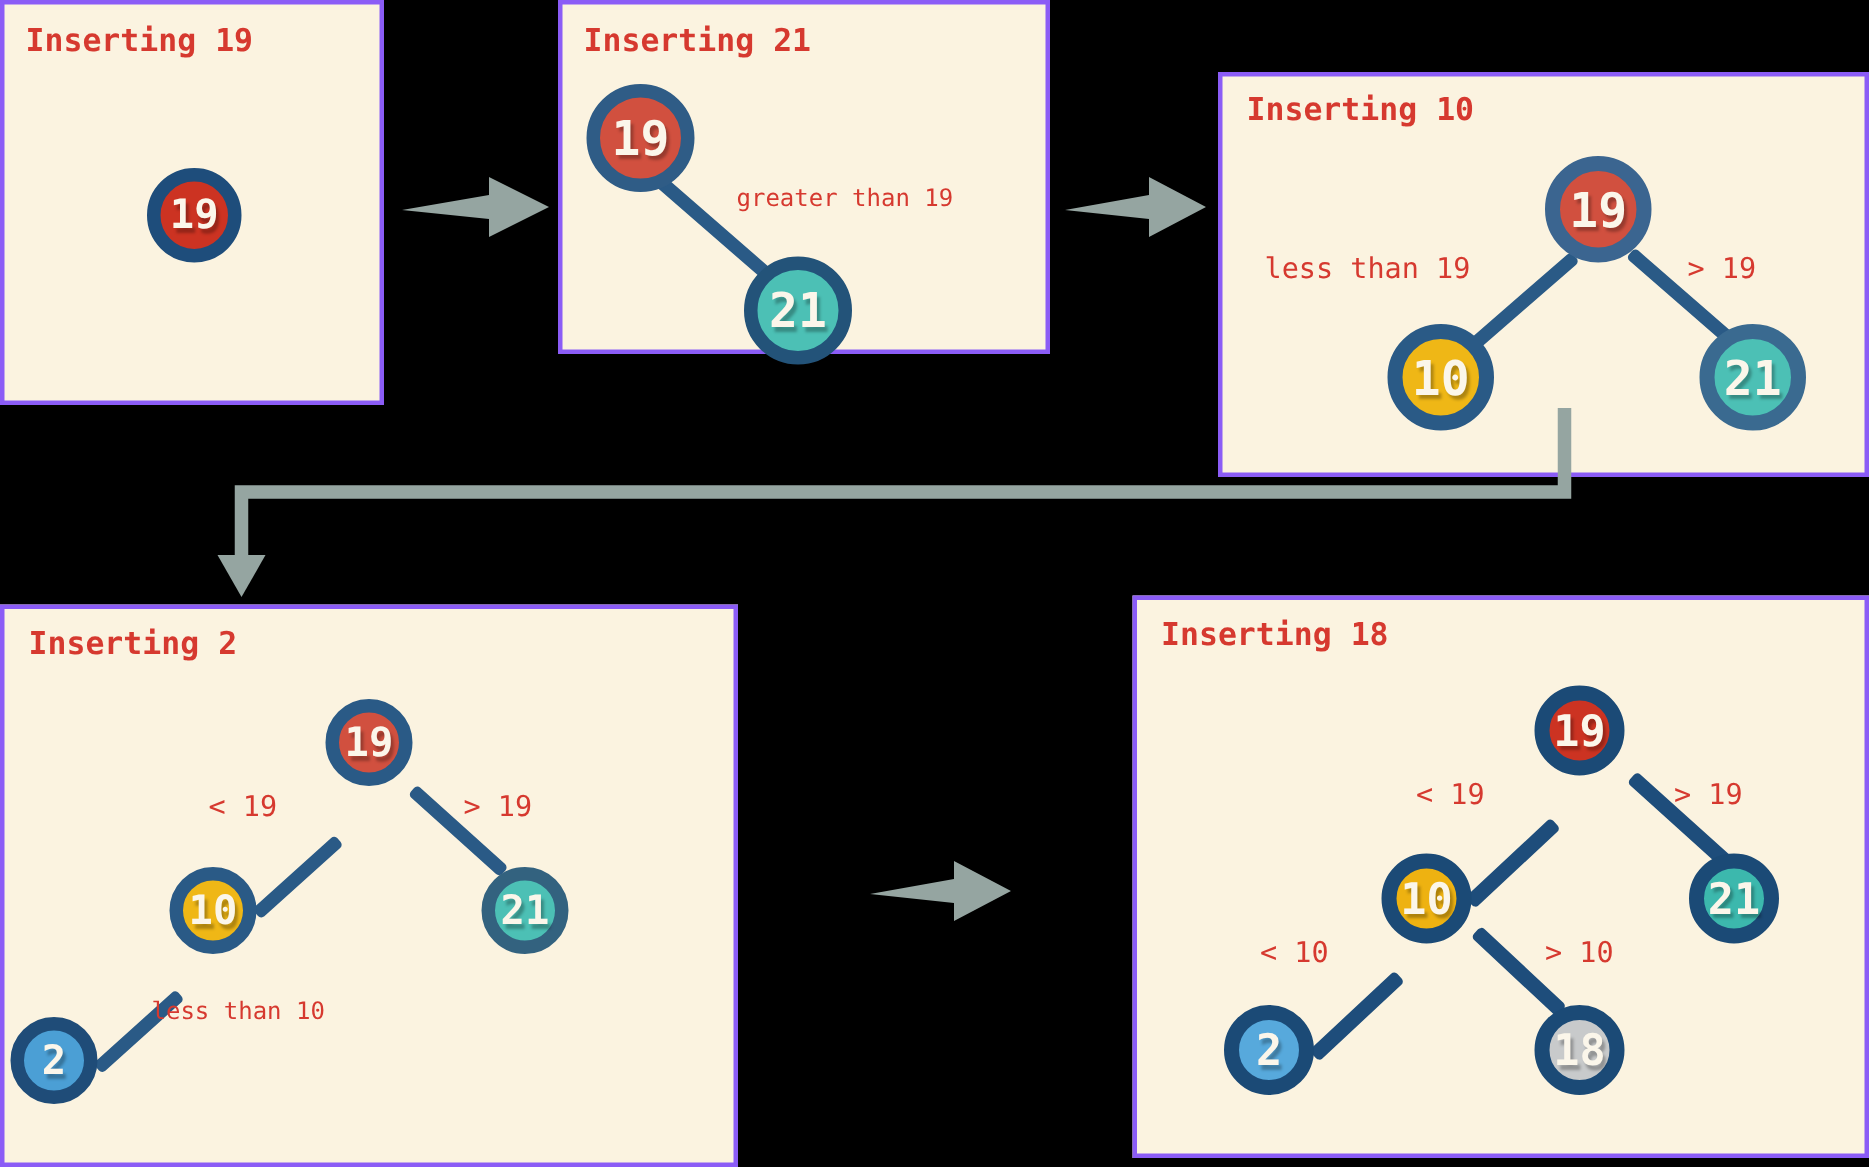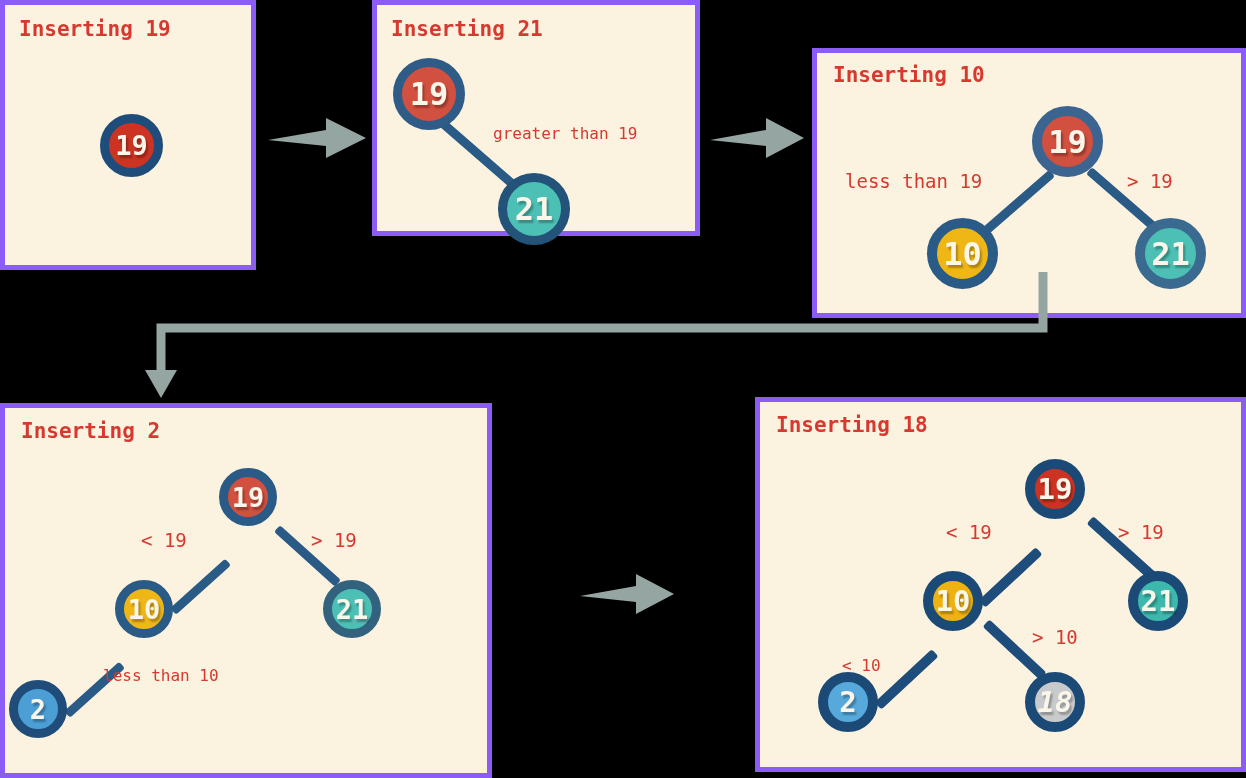--- a/index.html
+++ b/index.html
@@ -1,19 +1,19 @@
 <!DOCTYPE html>
 <html><head>
 <meta charset="utf-8">
 <style>
   html,body{margin:0;padding:0;background:#000;}
   body{width:1246px;height:778px;position:relative;overflow:hidden;
        font-family:"DejaVu Sans Mono","Liberation Mono",monospace;}
 
-  .panel{position:absolute;background:#fbf3e0;border:5px solid #8b5cf6;box-sizing:border-box;}
+  .panel{position:absolute;background:#fbf3e0;border:3px solid #8b5cf6;box-sizing:border-box;}
   .panel-title{position:absolute;font-weight:bold;color:#d6392f;
                font-family:"DejaVu Sans Mono","Liberation Mono",monospace;
                font-size:21px;letter-spacing:0px;white-space:nowrap;}
 
   .node{position:absolute;border-radius:50%;box-sizing:border-box;
         display:flex;align-items:center;justify-content:center;
         color:#fbf6ea;font-weight:bold;
         font-family:"DejaVu Sans Mono","Liberation Mono",monospace;
         text-shadow:2px 3px 2px rgba(0,0,0,0.28);
         z-index:3;}
@@ -120,22 +120,22 @@
   <div class="edge" style="left:226px;top:216px;width:78px;height:10px;background:#1e4d7b;transform:rotate(43deg);"></div>
 
   <div class="node" style="left:265px;top:57px;width:60px;height:60px;background:#cc3322;border:10px solid #1b4a76;font-size:29px;">19</div>
 
   <div class="node" style="left:163px;top:169px;width:60px;height:60px;background:#eeb211;border:10px solid #1b4a76;font-size:29px;">10</div>
 
   <div class="node" style="left:368px;top:169px;width:60px;height:60px;background:#3cb8ad;border:10px solid #1b4a76;font-size:29px;">21</div>
 
   <div class="node" style="left:58px;top:270px;width:60px;height:60px;background:#57a9dc;border:10px solid #1b4a76;font-size:29px;">2</div>
 
-  <div class="node" style="left:265px;top:270px;width:60px;height:60px;background:#c8cacb;border:10px solid #1b4a76;font-size:29px;font-style:italic;">18</div>
+  <div class="node" style="left:265px;top:270px;width:60px;height:60px;background:#c8cacb;border:10px solid #1b4a76;font-size:29px;">18</div>
 
   <div class="edgelabel" style="left:186px;top:119px;font-size:19px;">&lt; 19</div>
 
   <div class="edgelabel" style="left:358px;top:119px;font-size:19px;">&gt; 19</div>
 
-  <div class="edgelabel" style="left:82px;top:224px;font-size:16px;margin-top:30px;">&lt; 10</div>
+  <div class="edgelabel" style="left:82px;top:224px;font-size:19px;">&lt; 10</div>
 
   <div class="edgelabel" style="left:252px;top:224px;font-size:19px;margin-left:20px;">&gt; 10</div>
 </div>
 
 </body></html>

